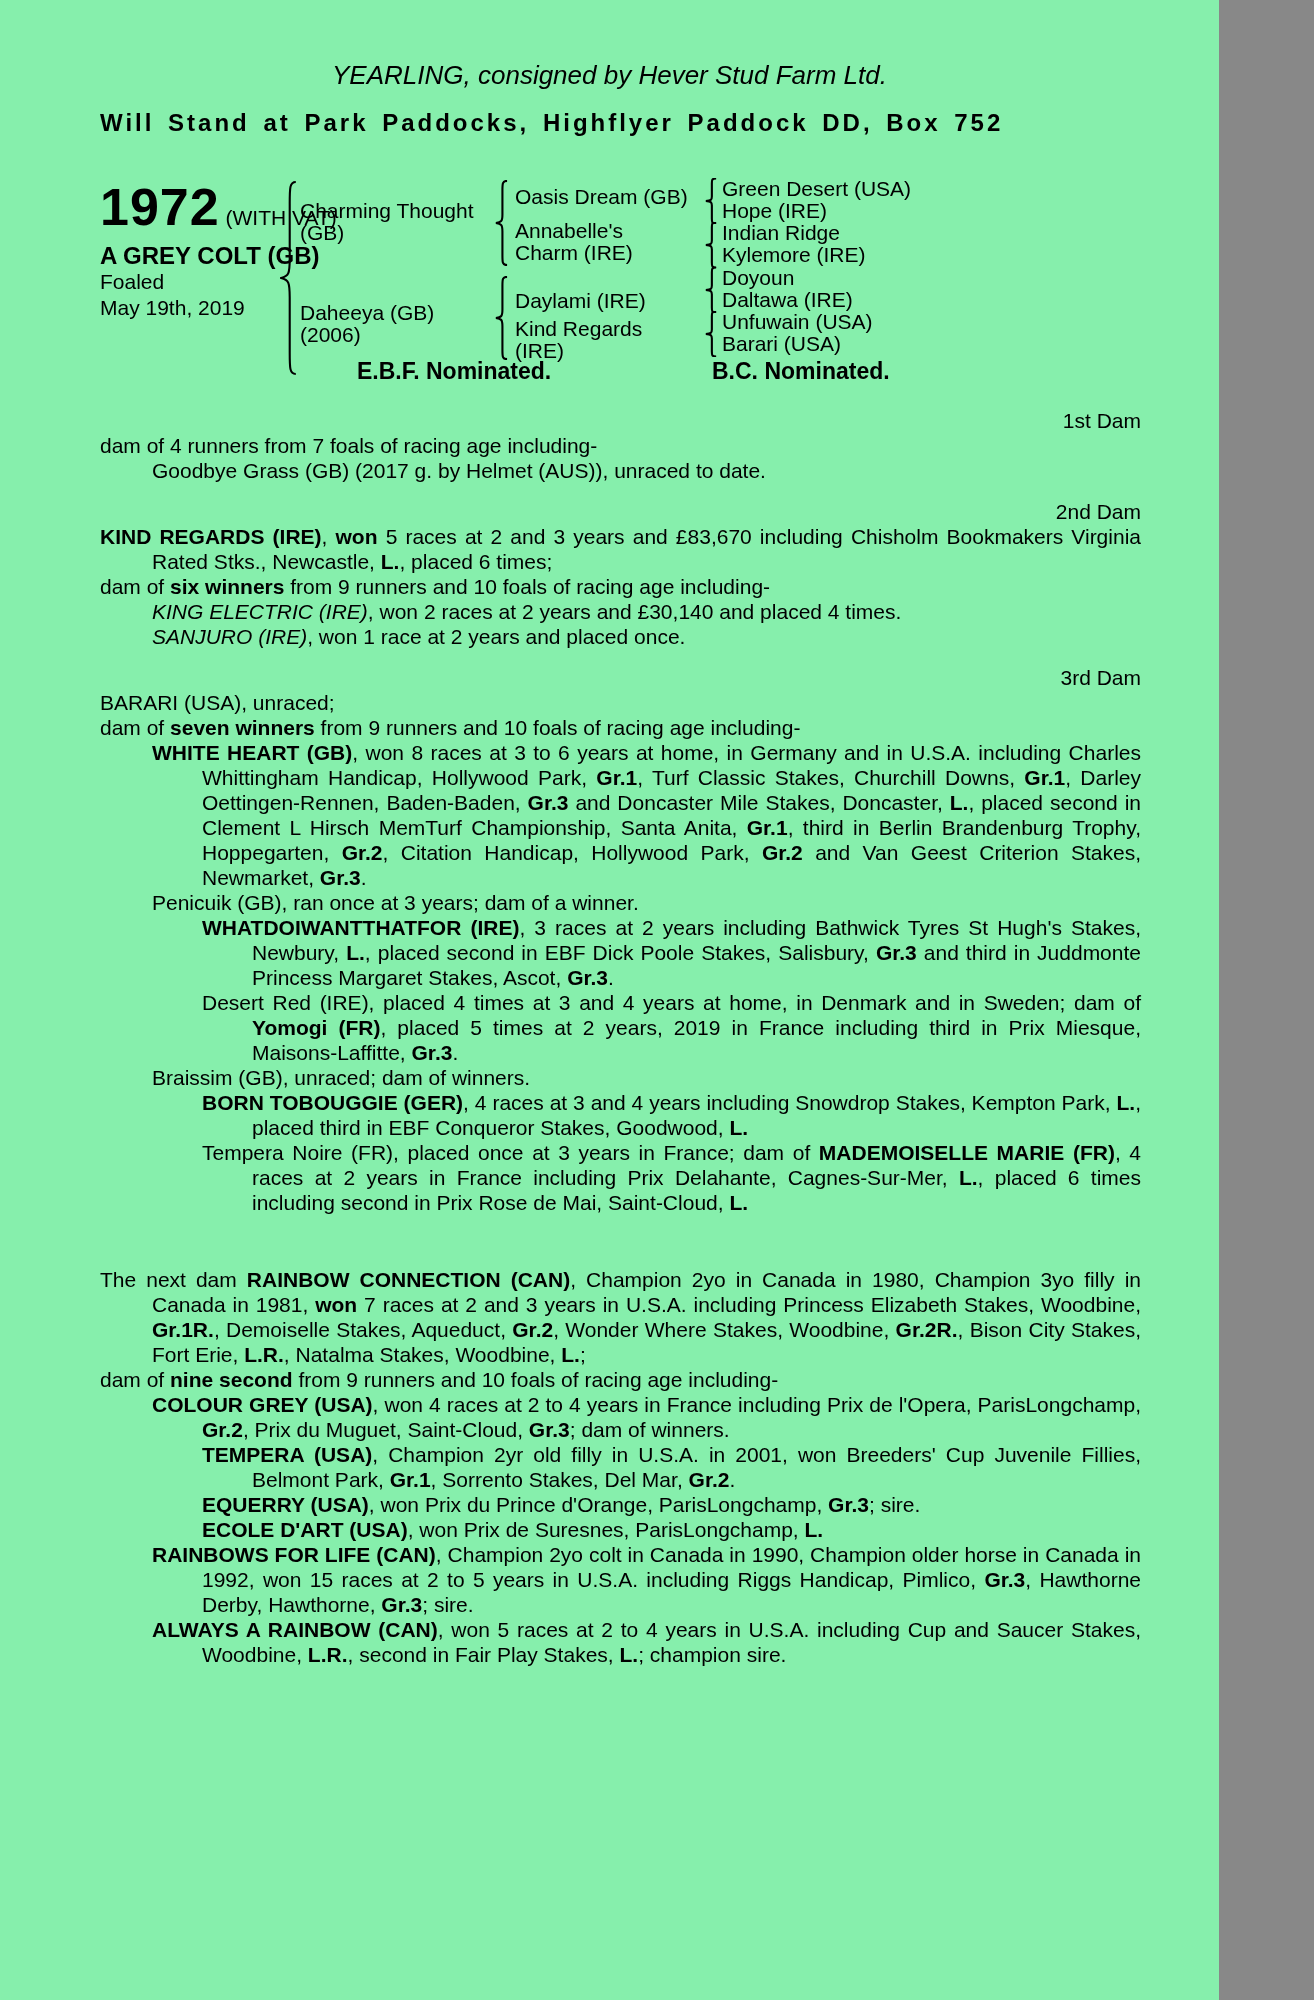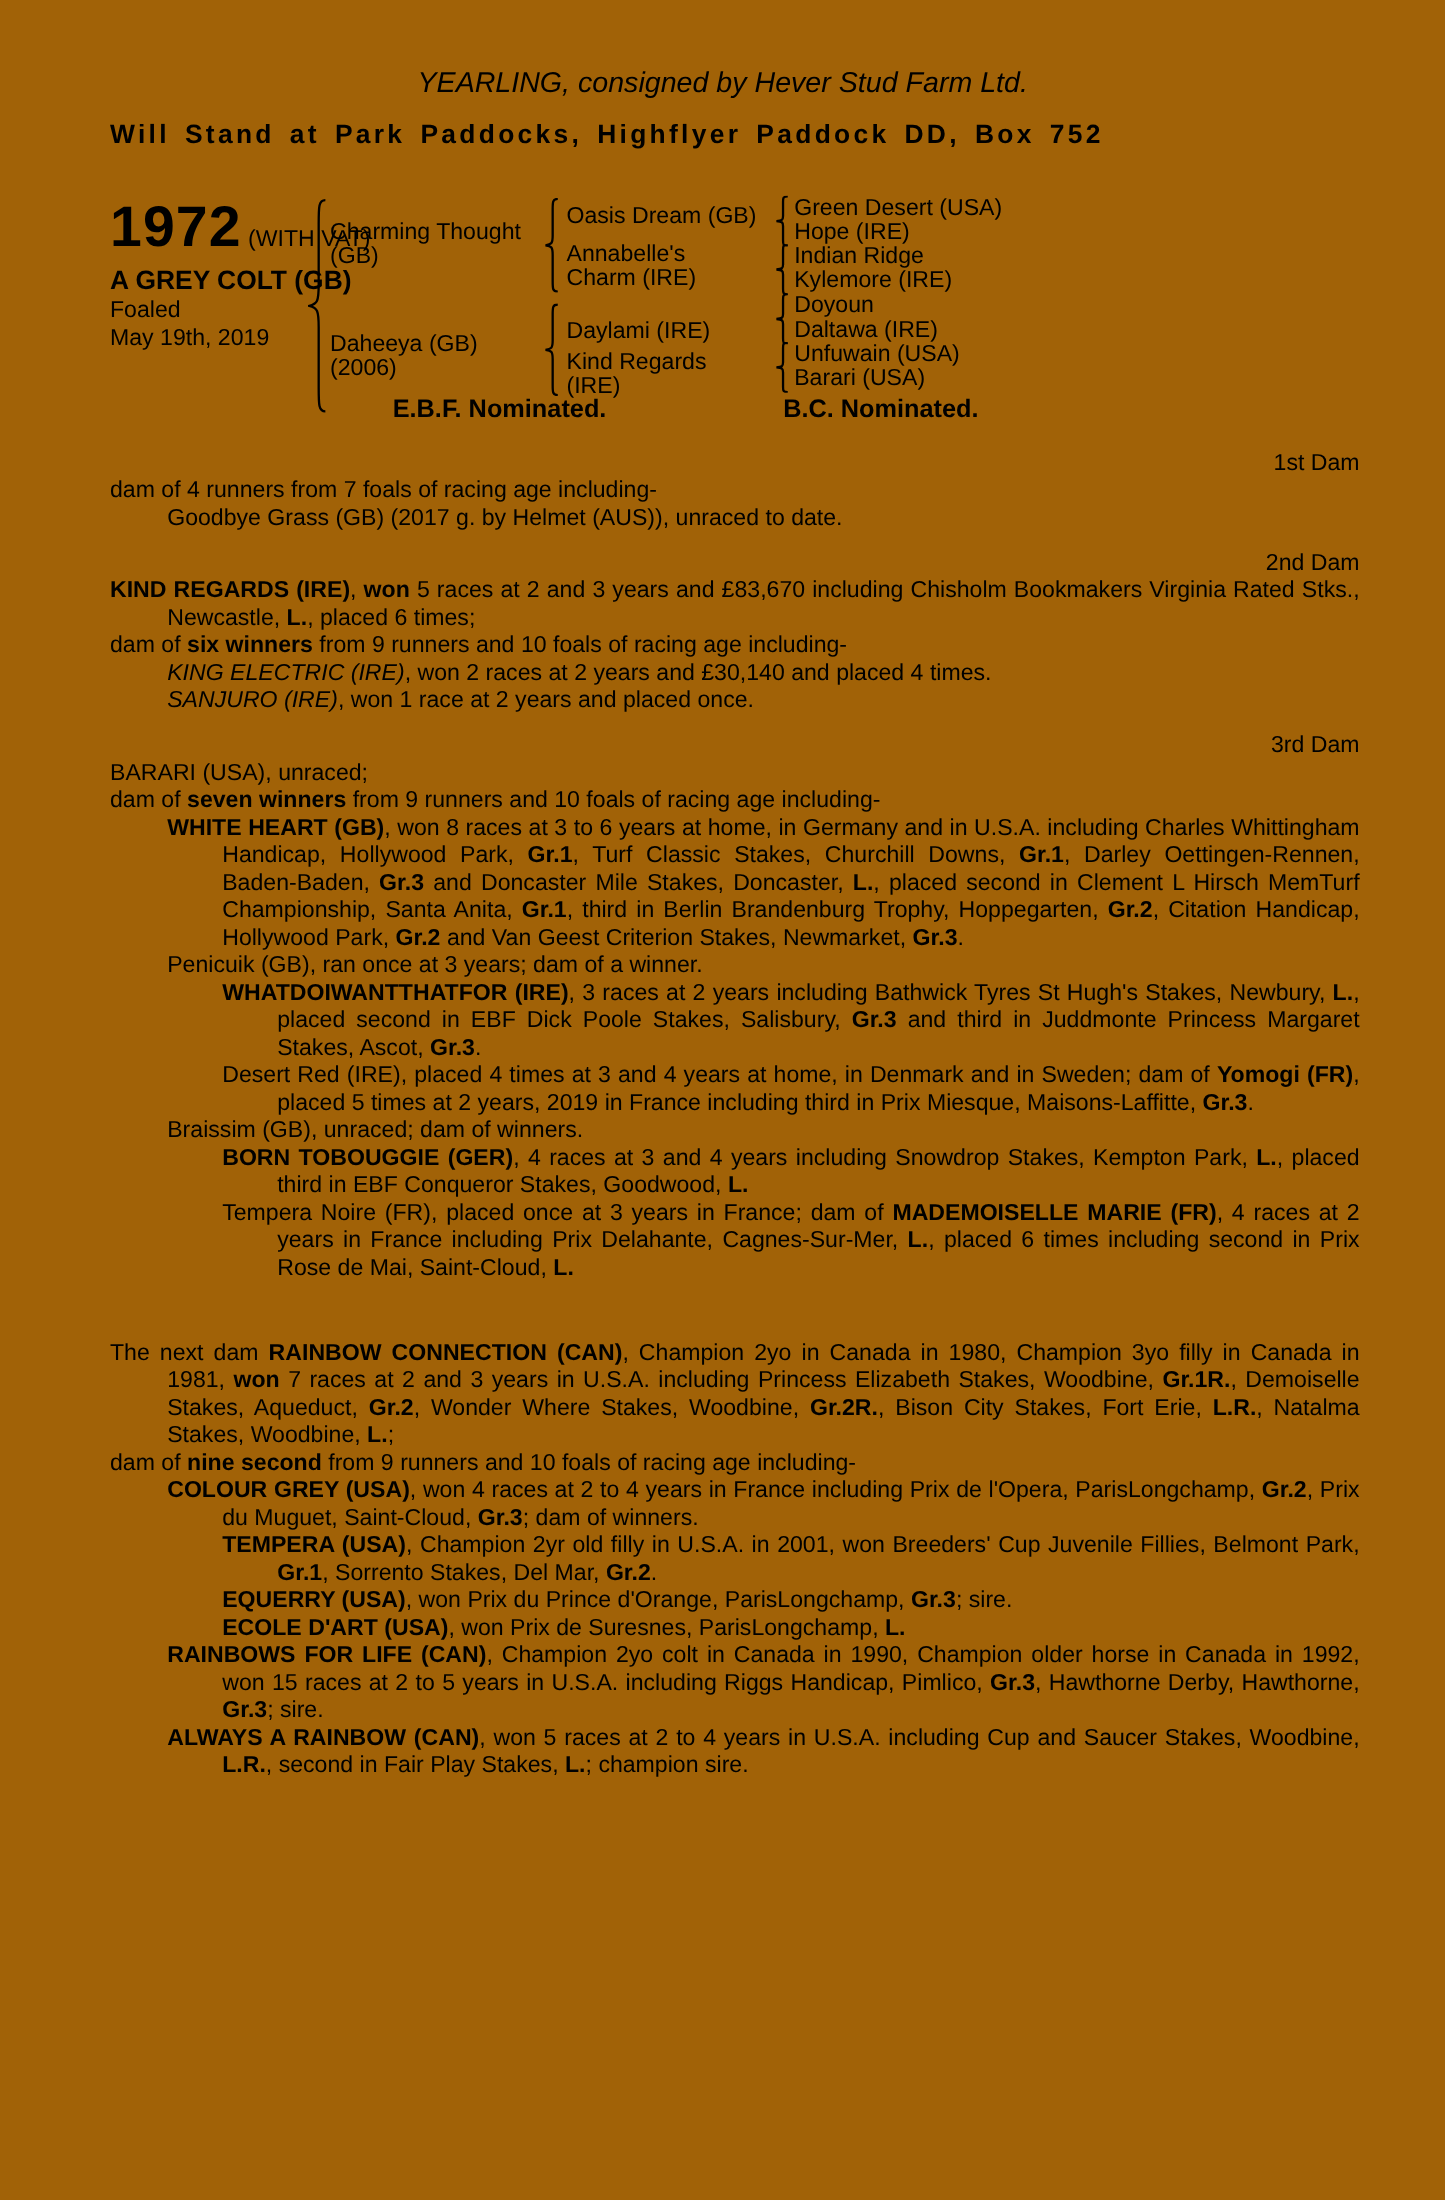--- a/index.html
+++ b/index.html
@@ -1,17 +1,17 @@
 <!DOCTYPE html>
 <html><head>
 <meta charset="utf-8">
 <style>
   html,body{margin:0;padding:0;background:#888;}
   .page{
-    width:1314px;height:2000px;background:#a16207;color:#000;
+    width:1219px;height:2000px;background:#86efac;color:#000;
     font-family:"Liberation Sans",sans-serif;
     position:relative;overflow:hidden;
   }
   .content{padding:0 78px 0 100px;}
   .title{
     margin:0;padding-top:60px;text-align:center;
     font-style:italic;font-weight:normal;font-size:26px;line-height:31px;
   }
   .standline{
     margin-top:17px;font-weight:bold;font-size:24px;line-height:30px;

